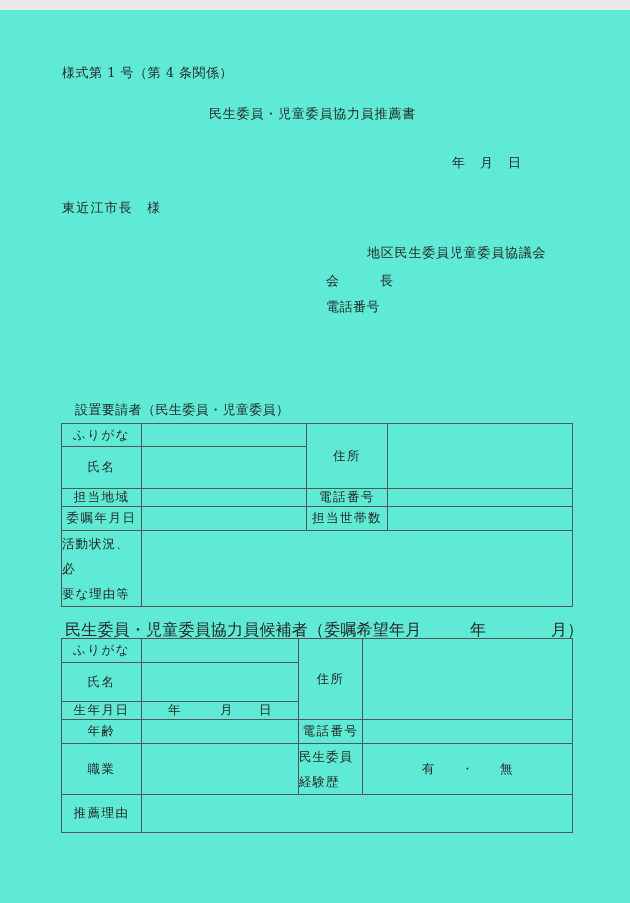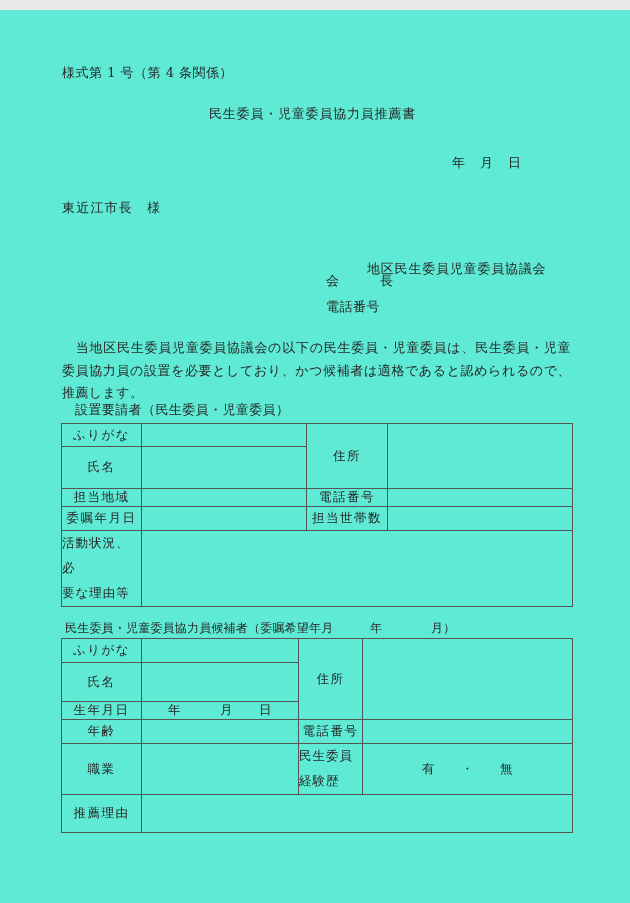--- a/index.html
+++ b/index.html
@@ -13,50 +13,49 @@
     font-size:13px;
     letter-spacing:0.5px;
     overflow:hidden;
   }
   .abs { position:absolute; white-space:nowrap; }
 
   .form-number   { left:62px;  top:54px; }
   .doc-title     { left:209px; top:95px;  letter-spacing:0.8px; }
   .date-line     { left:452px; top:144px; letter-spacing:1px; }
   .addressee     { left:62px;  top:189px; letter-spacing:1.2px; }
-  .org-council   { left:367px; top:250px; letter-spacing:0.8px;text-align:right; }
+  .org-council   { left:367px; top:234px; letter-spacing:0.8px;text-align:right; }
   .org-chairman  { left:326px; top:262px; }
   .org-phone     { left:326px; top:288px; }
 
   .body-par {
     position:absolute;
     left:62px; top:314px; width:509px;
     line-height:22.5px;
     text-align:justify;
     letter-spacing:0.4px;
   }
   .section1-label { left:75px; top:391px; letter-spacing:0.4px; }
-  .section2-label { left:65px; top:610px; font-size:12px; letter-spacing:0.2px; }
+  .section2-label { left:65px; top:610px; font-size:16px; letter-spacing:0.2px; }
   .attachment     { left:63px; top:835px; letter-spacing:0.4px; }
 
   table.frm {
     position:absolute;
     border-collapse:collapse;
     table-layout:fixed;
     left:61px;
   }
   table.t1 { top:413px; width:511px; }
   table.t2 { top:628px; width:511px; }
   table.frm td {
     border:1px solid #555;
     padding:0;
     vertical-align:middle;
     font-size:12.5px;
     overflow:hidden;
-    font-family:Liberation Serif, serif;
   }
   td.lbl { text-align:center; letter-spacing:1.5px; }
   td.val { }
   td.wraplbl {
     white-space:pre-line;
     text-align:left;
     padding:3px 7px;
     line-height:25px;
     letter-spacing:1px;
     vertical-align:middle;
@@ -76,21 +75,20 @@
   <div class="abs doc-title">民生委員・児童委員協力員推薦書</div>
 
   <div class="abs date-line">年　月　日</div>
 
   <div class="abs addressee">東近江市長　様</div>
 
   <div class="abs org-council">地区民生委員児童委員協議会</div>
   <div class="abs org-chairman">会　　　長</div>
   <div class="abs org-phone">電話番号</div>
 
-  <p class="body-par">　当地区民生委員児童委員協議会の以下の民生委員・児童委員は、民生委員・児童委員協力員の設置を必要としており、かつ候補者は適格であると認められるので、推薦します。</p>
 
   <div class="abs section1-label">設置要請者（民生委員・児童委員）</div>
 
   <table class="frm t1">
     <colgroup>
       <col style="width:80px">
         <col style="width:165px">
         <col style="width:81px">
         <col style="width:185px">
     </colgroup>

